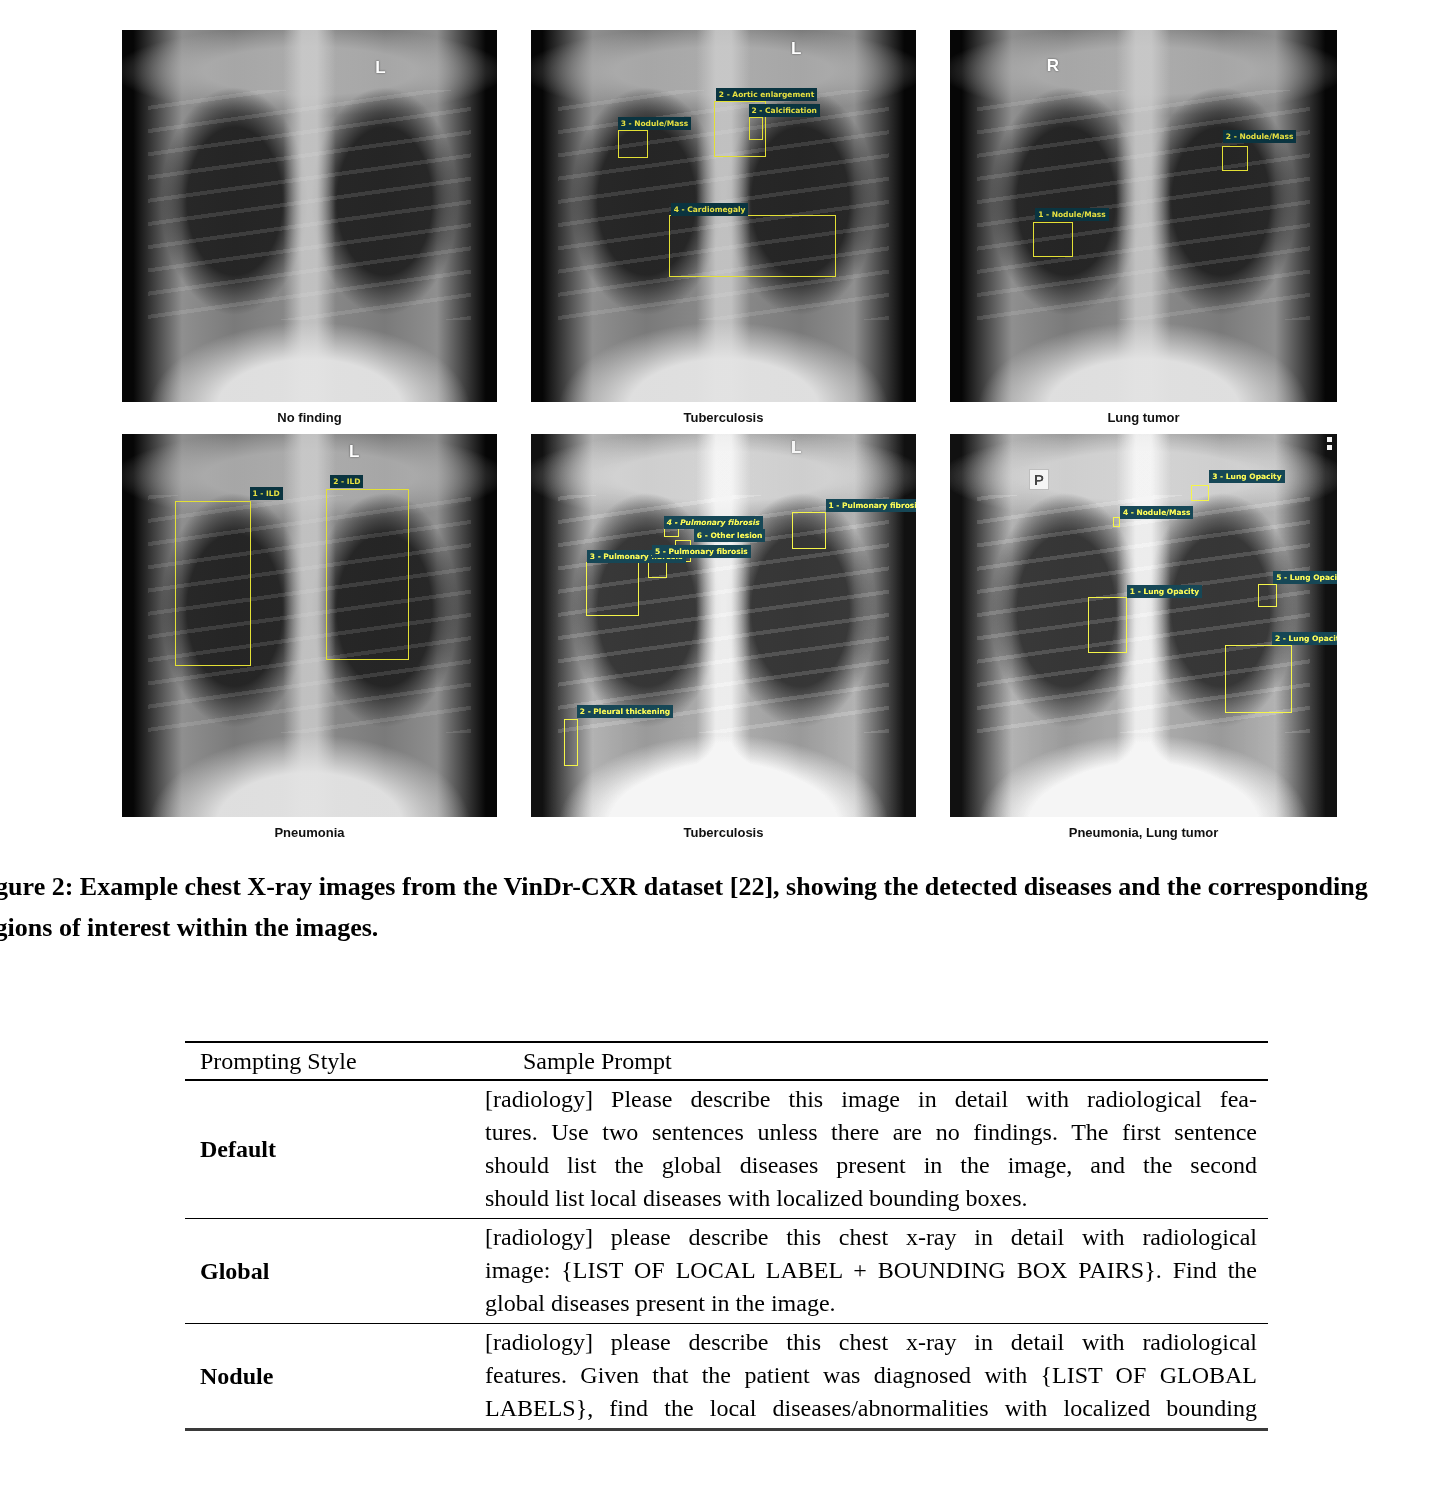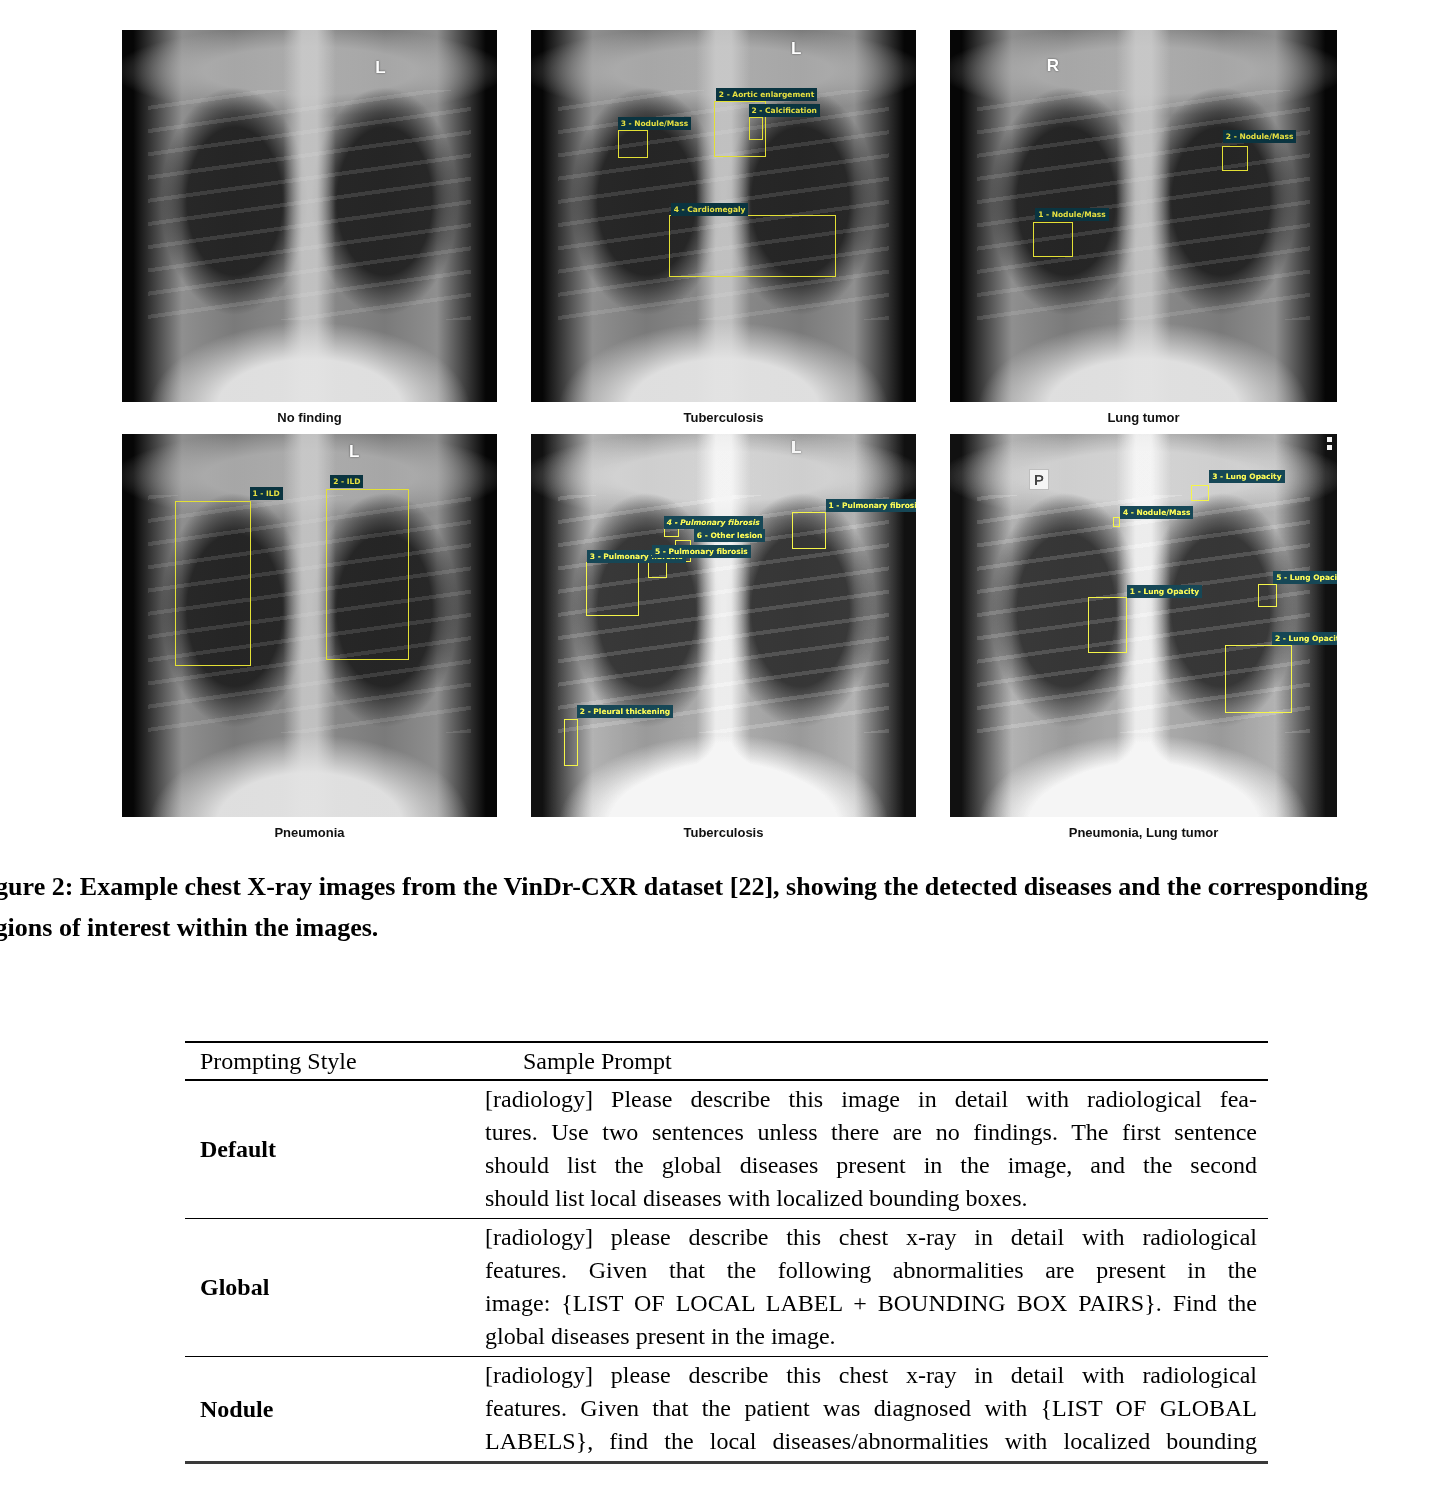--- a/index.html
+++ b/index.html
@@ -245,21 +245,20 @@
           <div class="pline">[radiology] Please describe this image in detail with radiological fea-</div>
           <div class="pline">tures. Use two sentences unless there are no findings. The first sentence</div>
           <div class="pline">should list the global diseases present in the image, and the second</div>
           <div class="pline last">should list local diseases with localized bounding boxes.</div>
         </div>
     </div>
     <div class="t-row t-body">
       <div class="t-c1">Global</div>
       <div class="t-c2">
           <div class="pline">[radiology] please describe this chest x-ray in detail with radiological</div>
-          <div class="pline">features. Given that the following abnormalities are present in the</div>
           <div class="pline">image: {LIST OF LOCAL LABEL + BOUNDING BOX PAIRS}. Find the</div>
           <div class="pline last">global diseases present in the image.</div>
         </div>
     </div>
     <div class="t-row t-body">
       <div class="t-c1">Nodule</div>
       <div class="t-c2">
           <div class="pline">[radiology] please describe this chest x-ray in detail with radiological</div>
           <div class="pline">features. Given that the patient was diagnosed with {LIST OF GLOBAL</div>
           <div class="pline">LABELS}, find the local diseases/abnormalities with localized bounding</div>

